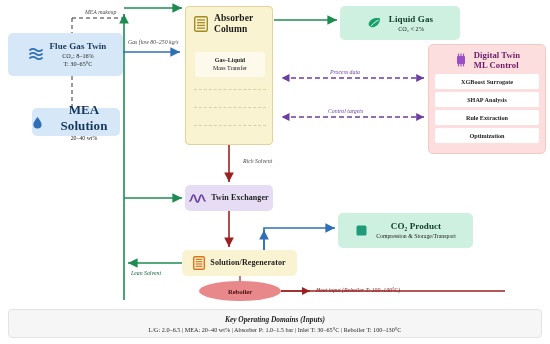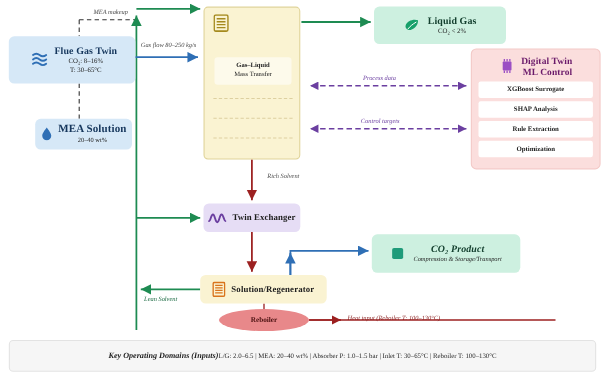--- a/index.html
+++ b/index.html
@@ -39,21 +39,21 @@
   }
   #flue-gas .row { display: flex; align-items: center; gap: 4px; }
   #flue-gas .title { font-size: 9px; color: #15365c; }
 
   
   #mea-solution {
     left: 32px; top: 108px; width: 88px; height: 28px;
     background: #d6e8f7;
   }
   #mea-solution .row { display: flex; align-items: center; gap: 5px; }
-  #mea-solution .title { font-size: 10px; color: #15365c; }
+  #mea-solution .title { font-size: 13px; color: #15365c; }
   #mea-solution .sub { font-size: 5.8px; }
 
   
   #absorber {
     left: 185px; top: 6px; width: 88px; height: 139px;
     background: #faf3d2;
     border: 1px solid #e0d49a;
     display: block;
     border-radius: 4px;
   }
@@ -91,21 +91,21 @@
     background: #fbdedd;
     border: 1px solid #f3c9c7;
     border-radius: 5px;
     display: block;
   }
   #ml-module .hdr {
     display: flex; align-items: center; justify-content: center; gap: 6px;
     padding-top: 5px;
   }
   #ml-module .hdr .title {
-    font-size: 8.6px; color: #6a1a6a; line-height: 1.2; text-align: right;
+    font-size: 8.6px; color: #6a1a6a; line-height: 1.2; text-align: left;
   }
   #ml-module .items { padding: 3px 6px 0 6px; }
   .ml-item {
     background: #ffffff;
     border-radius: 2px;
     height: 15px;
     margin-bottom: 3px;
     display: flex; align-items: center; justify-content: center;
     font-size: 6.2px; font-weight: bold; color: #1d1d1d;
   }
@@ -132,34 +132,33 @@
     background: #e8888a;
     border-radius: 50%;
     color: #4a1010;
     font-size: 6.6px; font-weight: bold;
   }
 
   
   #co2-product {
     left: 338px; top: 213px; width: 135px; height: 35px;
     background: #cdf0e0;
-    font-style: italic;
   }
   #co2-product .row { display: flex; align-items: center; gap: 8px; }
   #co2-product .title { font-size: 9px; color: #14402f; }
   #co2-product .sub { font-size: 5.8px; }
 
   
   #footer {
     position: absolute;
     left: 8px; top: 309px; width: 534px; height: 29px;
     background: #f6f6f6;
     border: 1px solid #e3e3e3;
     border-radius: 4px;
-    display: flex; flex-direction: row;
+    display: flex; flex-direction: column;
     align-items: center; justify-content: center;
   }
   #footer .ftitle {
     font-size: 7.4px; font-weight: bold; font-style: italic; color: #1d1d1d;
     margin-bottom: 2px;
   }
   #footer .fline { font-size: 6.2px; color: #2a2a2a; }
 
   
   .elabel {
@@ -282,20 +281,24 @@
     <div class="hdr">
       <span class="ic">
         <svg width="14" height="16" viewBox="0 0 14 16">
           <rect x="0.7" y="0.7" width="12.6" height="14.6" rx="1.5" fill="none" stroke="#a58a1e" stroke-width="1.4"></rect>
           <line x1="3" y1="4" x2="11" y2="4" stroke="#a58a1e" stroke-width="1.3"></line>
           <line x1="3" y1="6.7" x2="11" y2="6.7" stroke="#a58a1e" stroke-width="1.3"></line>
           <line x1="3" y1="9.4" x2="11" y2="9.4" stroke="#a58a1e" stroke-width="1.3"></line>
           <line x1="3" y1="12.1" x2="11" y2="12.1" stroke="#a58a1e" stroke-width="1.3"></line>
         </svg>
       </span>
+      <div class="txtwrap" style="text-align:left;">
+        <div class="title">Absorber</div>
+        <div class="title">Column</div>
+      </div>
     </div>
     <div class="inner">
       <div class="t1">Gas–Liquid</div>
       <div class="t2">Mass Transfer</div>
     </div>
     <div class="tray" style="top:82px;"></div>
     <div class="tray" style="top:100px;"></div>
     <div class="tray" style="top:118px;"></div>
   </div>
 

